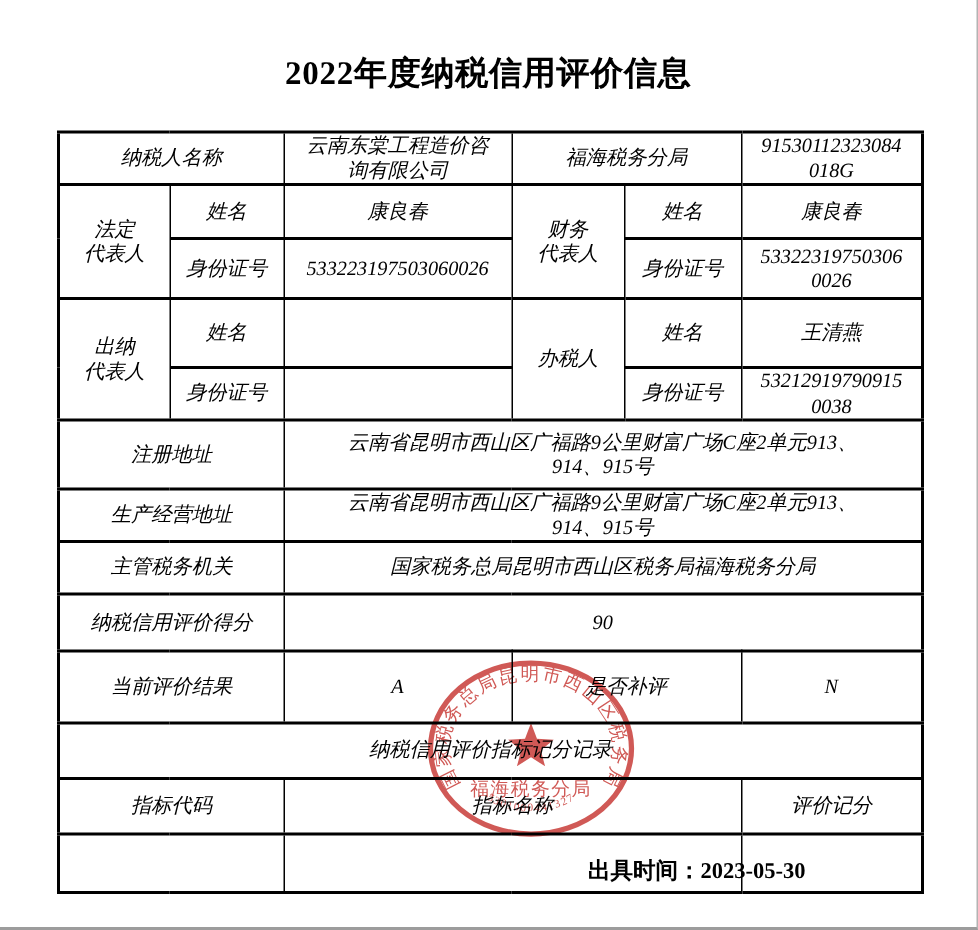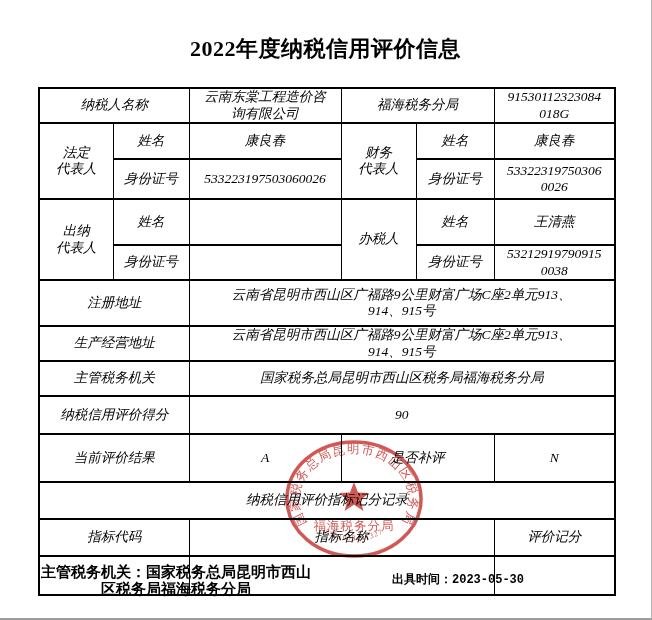--- a/index.html
+++ b/index.html
@@ -54,21 +54,21 @@
   .doc-table tr:nth-child(12){height:37px}
   .doc-table tr:nth-child(13){height:39px}
   .pre{white-space:pre-line;}
   .footer-authority{
     position:absolute;left:40px;top:564px;width:272px;
     text-align:center;font-size:15px;font-weight:bold;
     line-height:1.15;white-space:pre-line;
   }
   .footer-date{
     position:absolute;left:392px;top:571px;
-    font-size:12px;font-weight:bold;font-family:Liberation Mono, monospace;
+    font-size:15px;font-weight:bold;
   }
   .seal{
     position:absolute;left:283px;top:438px;width:142px;height:124px;
     mix-blend-mode:multiply;
     opacity:0.87;
     pointer-events:none;
   }
   .seal text{font-family:"Liberation Serif","DejaVu Serif",serif;}
   .seal .arc{font-size:12.5px;letter-spacing:1.5px;}
   .seal .branch{font-size:12.5px;letter-spacing:1px;}
@@ -165,22 +165,20 @@
         <td>评价记分</td>
       </tr>
       <tr>
         <td colspan="2"></td>
         <td colspan="3"></td>
         <td></td>
       </tr>
     </tbody>
   </table>
 
-  <div class="footer-authority">主管税务机关：国家税务总局昆明市西山
-区税务局福海税务分局</div>
   <div class="footer-date">出具时间：2023-05-30</div>
 
   <div class="seal">
     <svg width="142" height="124" viewBox="0 0 142 124">
       <defs>
         <path id="arcTop" d="M 25.9 87.4 A 55 46 0 1 1 116.1 87.4" fill="none"></path>
         <path id="arcBottom" d="M 42.3 95.4 A 50 42 0 0 0 99.7 95.4" fill="none"></path>
       </defs>
       <ellipse cx="71" cy="61" rx="67" ry="57" fill="none" stroke-width="3.5" stroke="#c9403c"></ellipse>
       <text class="arc" text-anchor="middle" fill="#c9403c">

